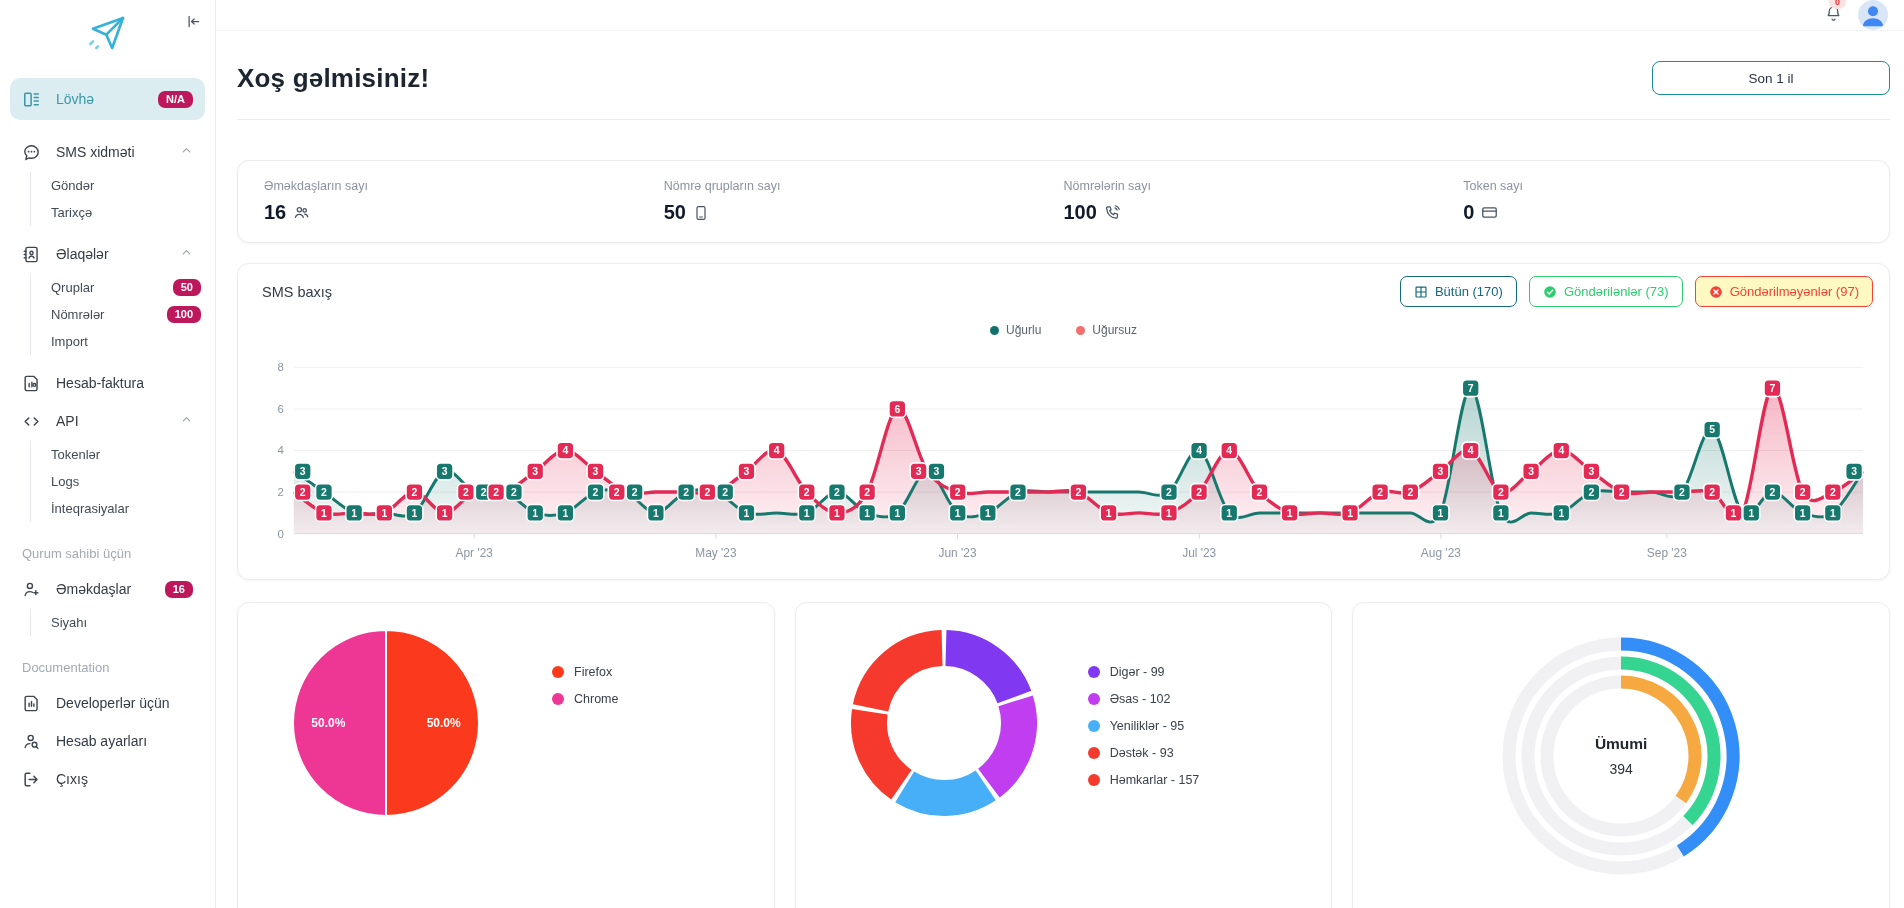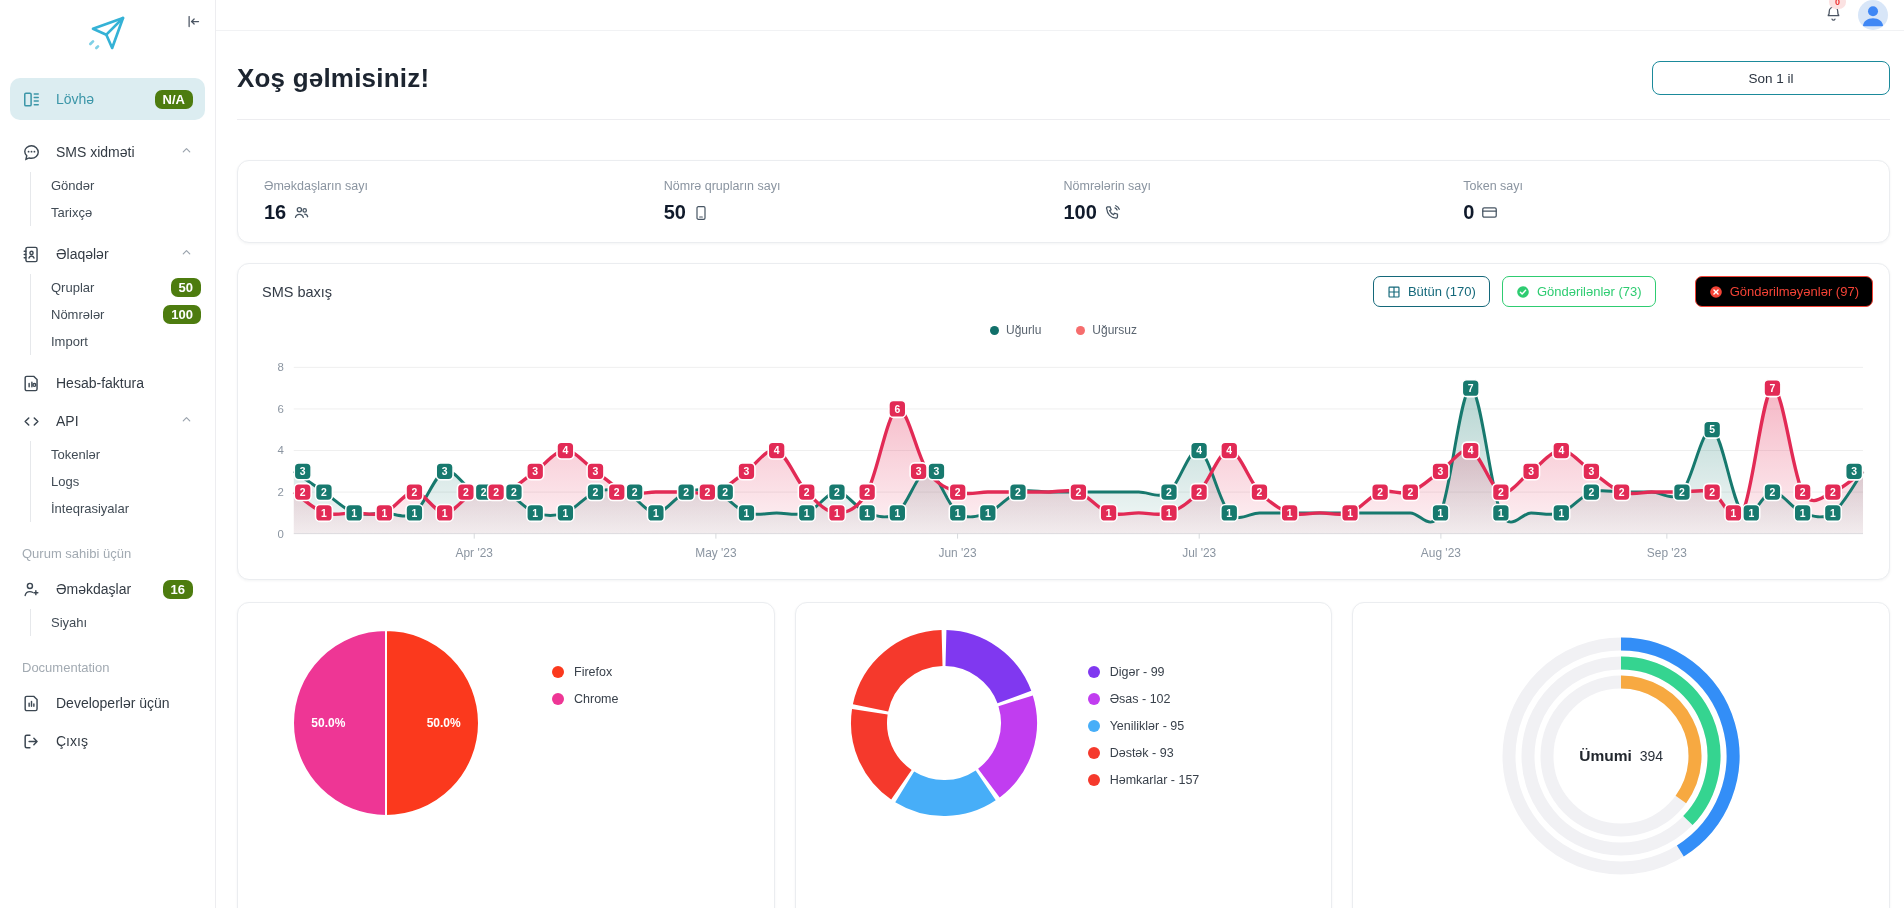--- a/index.html
+++ b/index.html
@@ -12,21 +12,21 @@
     border-right:1px solid #ededf0; position:relative; overflow:hidden; }
   .side-logo-row { height:70px; display:flex; align-items:center; justify-content:center; position:relative; }
   .collapse-btn { position:absolute; right:14px; top:14px; color:#4b5563; cursor:pointer; }
   .nav { padding-top:4px; }
   .side-item { display:flex; align-items:center; gap:14px; height:36px; margin:2px 10px;
     padding:0 12px; border-radius:10px; font-size:14px; color:#333b44; cursor:pointer; }
   .side-item .ic { width:20px; height:20px; color:#3c4752; flex:none; display:flex; align-items:center; }
   .side-item.active { height:42px; background:#dcedf1; color:#3b96a8; margin-bottom:14px; margin-top:4px; }
   .side-item.active .ic { color:#3b96a8; }
   .side-item .lbl { flex:1; white-space:nowrap; }
-  .pill { background:#4d7c0f; color:#fff; font-size:13px; font-weight:bold;
+  .pill { background:#be185d; color:#fff; font-size:11px; font-weight:bold;
     padding:3px 8px; border-radius:7px; line-height:1; flex:none; }
   .chev { color:#9aa3ad; flex:none; }
   .subgroup { border-left:1px solid #e6e8eb; margin:2px 0 10px 30px; padding-left:0; }
   .sub-item { display:flex; align-items:center; height:27px; padding-left:20px; font-size:13px;
     color:#414b55; cursor:pointer; }
   .sub-item .lbl { flex:1; }
   .sub-item .pill { margin-right:14px; }
   .section-lbl { margin:24px 0 10px 22px; font-size:13px; color:#a2aab2; }
 
   
@@ -63,21 +63,21 @@
   .legend-row { display:flex; justify-content:center; gap:35px; margin:16px 0 2px 0; }
   .legend-item { display:flex; align-items:center; gap:7px; font-size:12px; color:#5b6570; }
   .dot { width:9px; height:9px; border-radius:50%; flex:none; }
 
   .bottom-row { display:flex; gap:20px; margin:22px 14px 0 21px; }
   .b-card { flex:1; height:340px; padding:24px; display:flex; align-items:flex-start; }
   .b-legend { display:flex; flex-direction:column; gap:13px; margin-top:38px; }
   .b-legend .legend-item { font-size:12.5px; color:#39414b; gap:10px; }
   .b-legend .dot { width:12px; height:12px; }
   .radial-wrap { margin:0 auto; position:relative; }
-  .radial-center { position:absolute; inset:0; display:flex; flex-direction:row;
+  .radial-center { position:absolute; inset:0; display:flex; flex-direction:column;
     align-items:center; justify-content:center; gap:8px; pointer-events:none; }
   .radial-title { font-size:15.5px; font-weight:bold; color:#22272e; }
   .radial-value { font-size:14px; color:#2b323b; }
   text { font-family:"Liberation Sans", sans-serif; }
 </style>
 </head>
 <body>
 
 <div class="app">
 
@@ -207,20 +207,31 @@
         </div>
         <div class="section-lbl">Documentation</div>
         <div class="side-item">
           <span class="ic">
             <svg width="19" height="19" viewBox="0 0 24 24" fill="none" stroke="currentColor" stroke-width="1.8" stroke-linecap="round">
               <path d="M6 3h9l4 4v12a2 2 0 0 1-2 2H6a2 2 0 0 1-2-2V5a2 2 0 0 1 2-2z"></path>
               <path d="M9 11.5v4M12 9.5v6M15 12.5v3"></path>
             </svg>
           </span>
           <span class="lbl">Developerlər üçün</span>
+        </div>
+        <div class="side-item">
+          <span class="ic">
+            <svg width="19" height="19" viewBox="0 0 24 24" fill="none" stroke="currentColor" stroke-width="1.8" stroke-linecap="round">
+              <circle cx="11" cy="7.5" r="3.2"></circle>
+              <path d="M4 19.5c.7-3.2 3-4.8 6-4.8"></path>
+              <circle cx="15.8" cy="16" r="3"></circle>
+              <path d="M18 18.4l2 2"></path>
+            </svg>
+          </span>
+          <span class="lbl">Hesab ayarları</span>
         </div>
         <div class="side-item">
           <span class="ic">
             <svg width="19" height="19" viewBox="0 0 24 24" fill="none" stroke="currentColor" stroke-width="1.9" stroke-linecap="round" stroke-linejoin="round">
               <path d="M10 4H6a2 2 0 0 0-2 2v12a2 2 0 0 0 2 2h4"></path>
               <path d="M15 8l4 4-4 4M19 12H9"></path>
             </svg>
           </span>
           <span class="lbl">Çıxış</span>
         </div>
@@ -310,21 +321,21 @@
             </button>
             <button class="tab" style="border-color: rgb(46, 204, 113); color: rgb(46, 204, 113); background: rgb(255, 255, 255);">
               <span style="display:flex">
                 <svg width="14" height="14" viewBox="0 0 24 24">
                   <circle cx="12" cy="12" r="10" fill="currentColor"></circle>
                   <path d="M7.5 12.5l3 3 6-6.5" stroke="#fff" stroke-width="2.4" fill="none" stroke-linecap="round" stroke-linejoin="round"></path>
                 </svg>
               </span>
               <span>Göndərilənlər (73)</span>
             </button>
-            <button class="tab" style="border-color: rgb(244, 67, 54); color: rgb(244, 67, 54); background: #000000; margin-left: 27px;">
+            <button class="tab" style="border-color: rgb(244, 67, 54); color: rgb(244, 67, 54); background: #fef9c3;">
               <span style="display:flex">
                 <svg width="14" height="14" viewBox="0 0 24 24">
                   <circle cx="12" cy="12" r="10" fill="currentColor"></circle>
                   <path d="M8.5 8.5l7 7M15.5 8.5l-7 7" stroke="#fff" stroke-width="2.4" stroke-linecap="round"></path>
                 </svg>
               </span>
               <span>Göndərilməyənlər (97)</span>
             </button>
           </div>
       </div>

